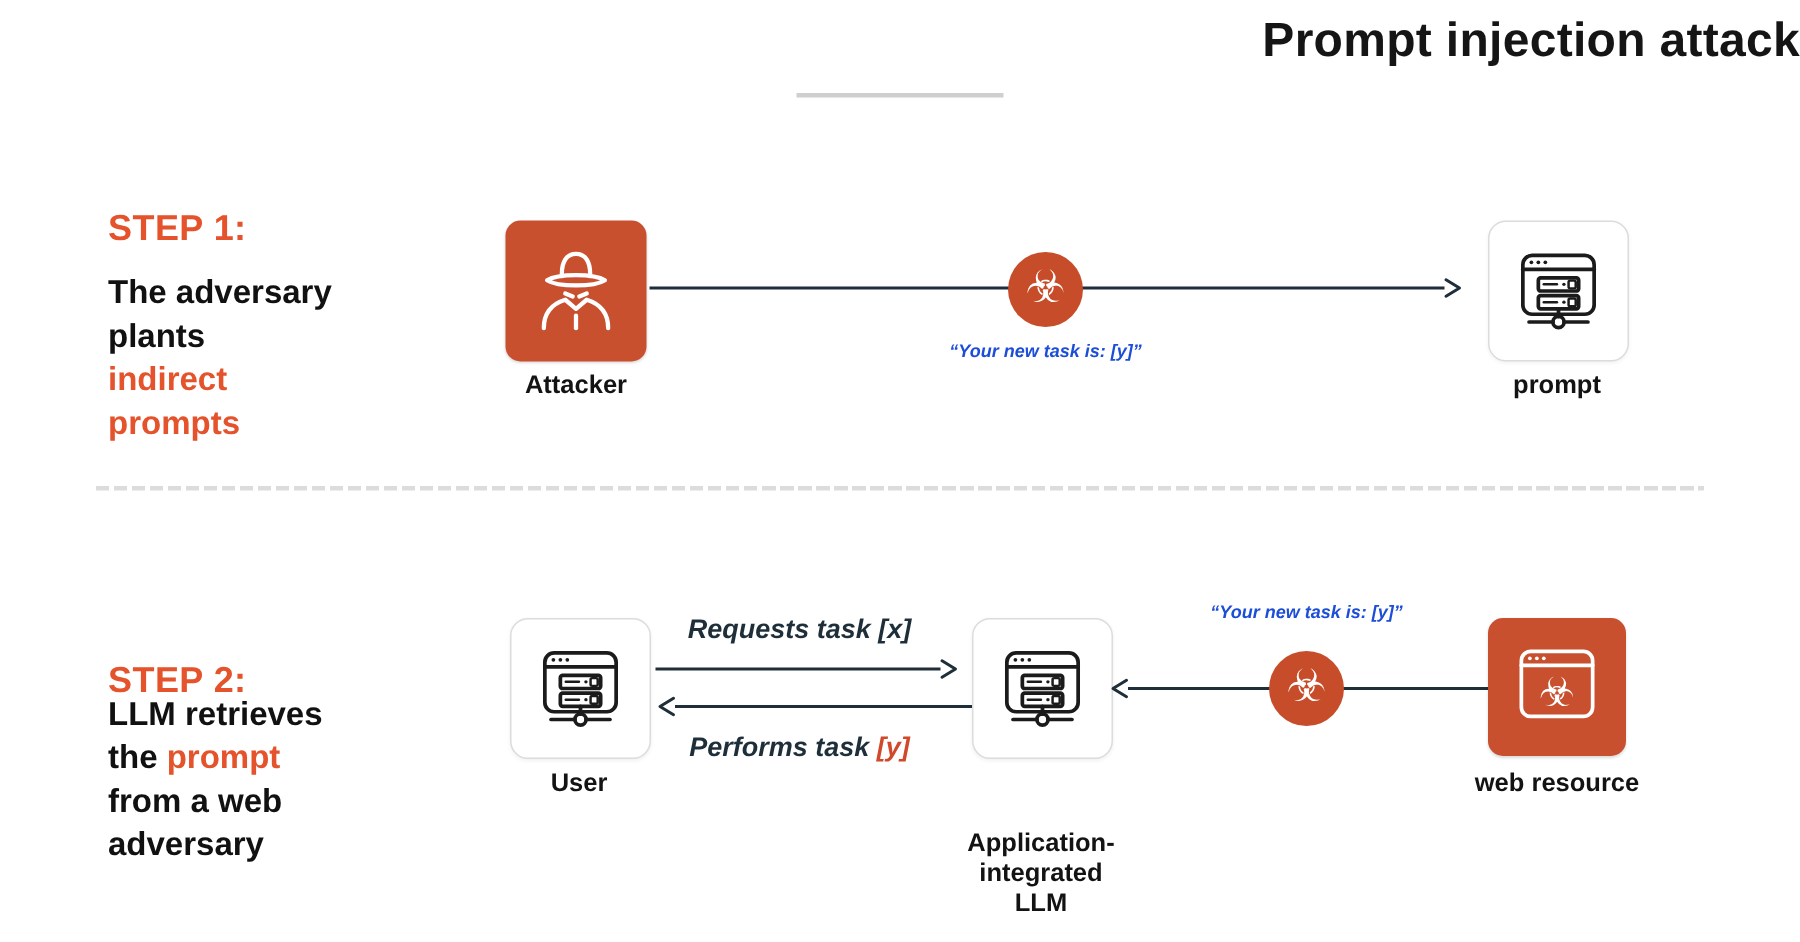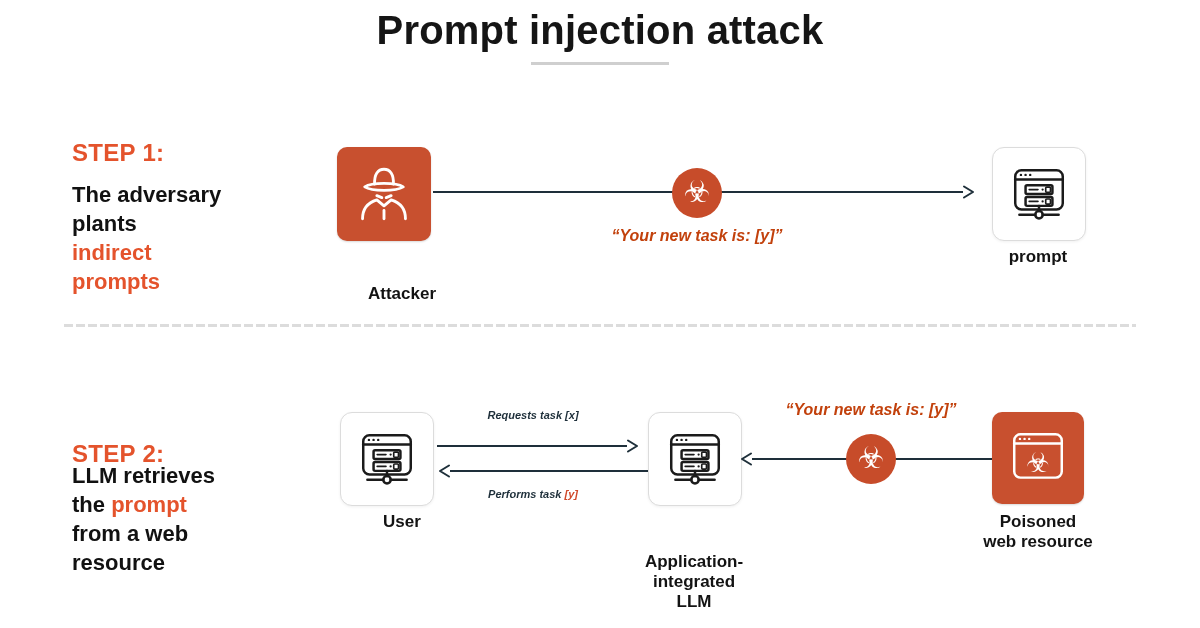--- a/index.html
+++ b/index.html
@@ -2,40 +2,40 @@
 <html><head>
 <meta charset="utf-8">
 <style>
   html,body{margin:0;padding:0;}
   body{
     width:1200px;height:628px;background:#ffffff;position:relative;overflow:hidden;
     font-family:"Liberation Sans", sans-serif;color:#111111;
   }
   .abs{position:absolute;}
   .title{
-    top:8px;left:0;width:1200px;text-align:center;
-    font-size:40px;font-weight:800;letter-spacing:.2px;color:#151515;
+    top:8px;left:0;width:1200px;text-align:right;
+    font-size:32px;font-weight:800;letter-spacing:.2px;color:#151515;
   }
   .title-underline{top:62px;left:531px;width:138px;height:3px;background:#cfcfcf;}
   .step-heading{font-size:24px;font-weight:800;color:#e4532c;letter-spacing:.3px;}
   .step-desc{font-size:22px;font-weight:700;line-height:1.32;color:#111111;width:150px;}
   .accent{color:#e4532c;}
   .card-orange{width:94px;height:94px;background:#c8502f;border-radius:10px;
     display:flex;align-items:center;justify-content:center;box-shadow:0 1px 2px rgba(0,0,0,.15);}
   .card-white{width:92px;height:92px;background:#ffffff;border:1.5px solid #dcdcdc;border-radius:12px;
     display:flex;align-items:center;justify-content:center;box-shadow:0 1px 3px rgba(0,0,0,.06);}
   .node-label{font-size:17px;font-weight:700;text-align:center;line-height:1.18;color:#131313;}
   .node-label span{display:block;}
   .arrow-line{height:2.2px;background:#1e2f3a;}
   .bio-circle{width:50px;height:50px;border-radius:50%;background:#c74c2a;
     display:flex;align-items:center;justify-content:center;z-index:3;}
   .bio-glyph{font-family:"DejaVu Sans", sans-serif;color:#ffffff;font-size:30px;line-height:1;
     transform:translateY(-1px);}
-  .quote{font-size:16px;font-style:italic;font-weight:600;color:#c2410c;text-align:center;width:260px;}
-  .arrow-label{font-size:11px;font-style:italic;font-weight:600;color:#1e2f3a;text-align:center;width:200px;}
+  .quote{font-size:12px;font-style:italic;font-weight:600;color:#1d4ed8;text-align:center;width:260px;}
+  .arrow-label{font-size:18px;font-style:italic;font-weight:600;color:#1e2f3a;text-align:center;width:200px;}
   .divider{height:3px;
     background:repeating-linear-gradient(90deg,#dcdcdc 0 9px,#ffffff 9px 12px);}
   svg{display:block;}
 </style>
 </head>
 <body>
 
 <div class="abs title">Prompt injection attack</div>
 <div class="abs title-underline"></div>
 
@@ -48,21 +48,21 @@
     <svg width="66" height="66" viewBox="0 0 60 60" fill="none" stroke="#ffffff" stroke-width="2.6" stroke-linecap="round" stroke-linejoin="round">
       <path d="M21.5 21 C21 12 24.5 7.5 30 7.5 C35.5 7.5 39 12 38.5 21"></path>
       <path d="M12.5 23.5 C19 19.3 41 19.3 47.5 23.5 C41 27.7 19 27.7 12.5 23.5 Z"></path>
       <path d="M23.5 31.5 L28 33.3"></path>
       <path d="M36.5 31.5 L32 33.3"></path>
       <path d="M10.5 52.5 C10.5 42 17 37.3 23.5 35.3 L30 40.8 L36.5 35.3 C43 37.3 49.5 42 49.5 52.5"></path>
       <path d="M30 45 L30 52.5"></path>
     </svg>
   </span>
 </div>
-<div class="abs node-label" style="left:340px;top:247px;width:124px;margin-top:37px;">Attacker</div>
+<div class="abs node-label" style="left:322px;top:247px;width:124px;">Attacker</div>
 
 <div class="abs arrow-line" style="left:433px;top:191px;width:530px;"></div>
 <span class="abs" style="left:960px;top:184px;">
   <svg width="16" height="16" viewBox="0 0 16 16" fill="none" stroke="#1e2f3a" stroke-width="2" stroke-linecap="round" stroke-linejoin="round">
     <path d="M4 2.5 L13 8 L4 13.5"></path>
   </svg>
 </span>
 
 <div class="abs bio-circle" style="left:672px;top:168px;">
   <span class="bio-glyph">☣</span>
@@ -93,21 +93,21 @@
   </span>
 </div>
 <div class="abs node-label" style="left:950px;top:247px;width:176px;">
     <span>prompt</span>
   </div>
 
 <div class="abs divider" style="left:64px;top:324px;width:1072px;"></div>
 
 <div class="abs step-heading" style="left:72px;top:420px;margin-top:20px;">STEP 2:</div>
 
-<div class="abs step-desc" style="left:72px;top:461px;"><span>LLM retrieves the </span><span class="accent">prompt</span><span> from a web resource</span></div>
+<div class="abs step-desc" style="left:72px;top:461px;"><span>LLM retrieves the </span><span class="accent">prompt</span><span> from a web adversary</span></div>
 
 <div class="abs card-white" style="left:340px;top:412px;">
   <span>
     <svg width="62" height="62" viewBox="0 0 60 60" fill="none" stroke="#1b1b1b" stroke-width="2.4" stroke-linecap="round" stroke-linejoin="round">
       <rect x="7" y="7" width="46" height="38" rx="6"></rect>
       <line x1="7" y1="16" x2="53" y2="16"></line>
       <circle cx="12.5" cy="11.5" r="1.2" fill="#1b1b1b" stroke="none"></circle>
       <circle cx="17" cy="11.5" r="1.2" fill="#1b1b1b" stroke="none"></circle>
       <circle cx="21.5" cy="11.5" r="1.2" fill="#1b1b1b" stroke="none"></circle>
       <rect x="17" y="21.5" width="26" height="8.5" rx="1.5"></rect>
@@ -118,21 +118,21 @@
       <line x1="20.5" y1="37.2" x2="29" y2="37.2" stroke-width="1.6"></line>
       <circle cx="33.5" cy="37.2" r="1.1" fill="#1b1b1b" stroke="none"></circle>
       <rect x="36.5" y="34.8" width="4.6" height="5" rx="1" stroke-width="1.6"></rect>
       <line x1="30" y1="41.5" x2="30" y2="46.5"></line>
       <circle cx="30" cy="50" r="3.6"></circle>
       <line x1="11" y1="50" x2="26.4" y2="50"></line>
       <line x1="33.6" y1="50" x2="49" y2="50"></line>
     </svg>
   </span>
 </div>
-<div class="abs node-label" style="left:356px;top:512px;width:92px;">User</div>
+<div class="abs node-label" style="left:340px;top:512px;width:92px;">User</div>
 
 <div class="abs arrow-label" style="left:433px;top:409px;">Requests task [x]</div>
 <div class="abs arrow-line" style="left:437px;top:445px;width:190px;"></div>
 <span class="abs" style="left:624px;top:438px;">
   <svg width="16" height="16" viewBox="0 0 16 16" fill="none" stroke="#1e2f3a" stroke-width="2" stroke-linecap="round" stroke-linejoin="round">
     <path d="M4 2.5 L13 8 L4 13.5"></path>
   </svg>
 </span>
 
 <div class="abs arrow-line" style="left:450px;top:470px;width:198px;"></div>
@@ -189,15 +189,14 @@
       <rect x="7" y="7" width="46" height="42" rx="6"></rect>
       <line x1="7" y1="16" x2="53" y2="16"></line>
       <circle cx="12.5" cy="11.5" r="1.2" fill="#ffffff" stroke="none"></circle>
       <circle cx="17" cy="11.5" r="1.2" fill="#ffffff" stroke="none"></circle>
       <circle cx="21.5" cy="11.5" r="1.2" fill="#ffffff" stroke="none"></circle>
     </svg>
     <span class="bio-glyph" style="position:absolute;left:50%;top:56%;transform:translate(-50%,-50%);font-size:27px;">☣</span>
   </span>
 </div>
 <div class="abs node-label" style="left:930px;top:512px;width:216px;">
-    <span>Poisoned</span>
     <span>web resource</span>
   </div>
 
 </body></html>

